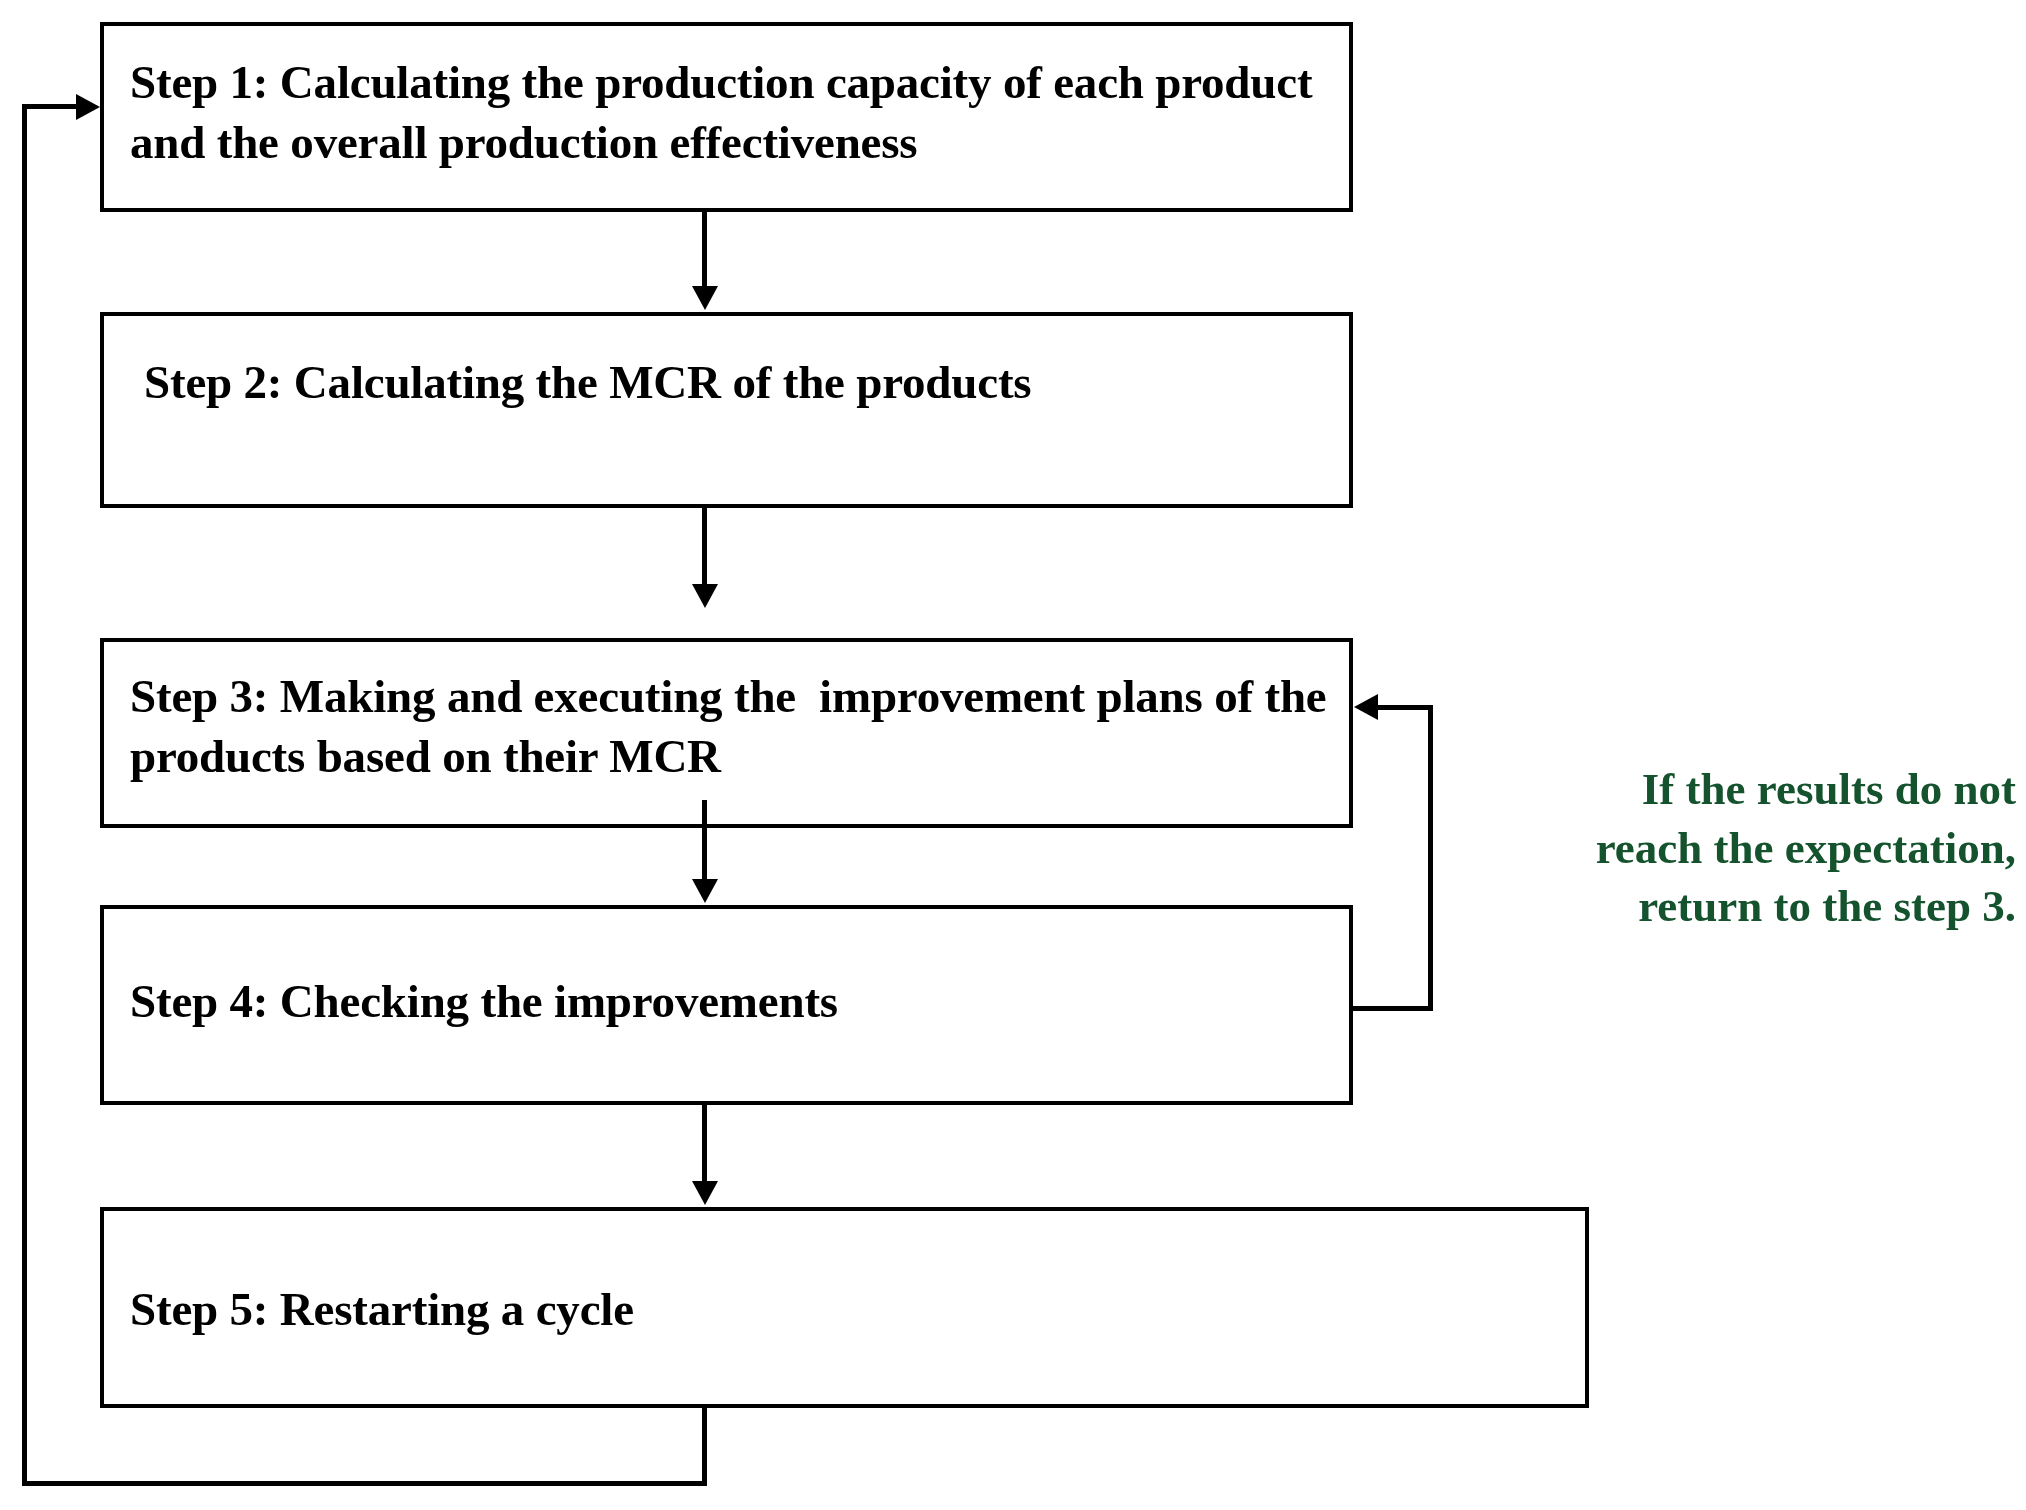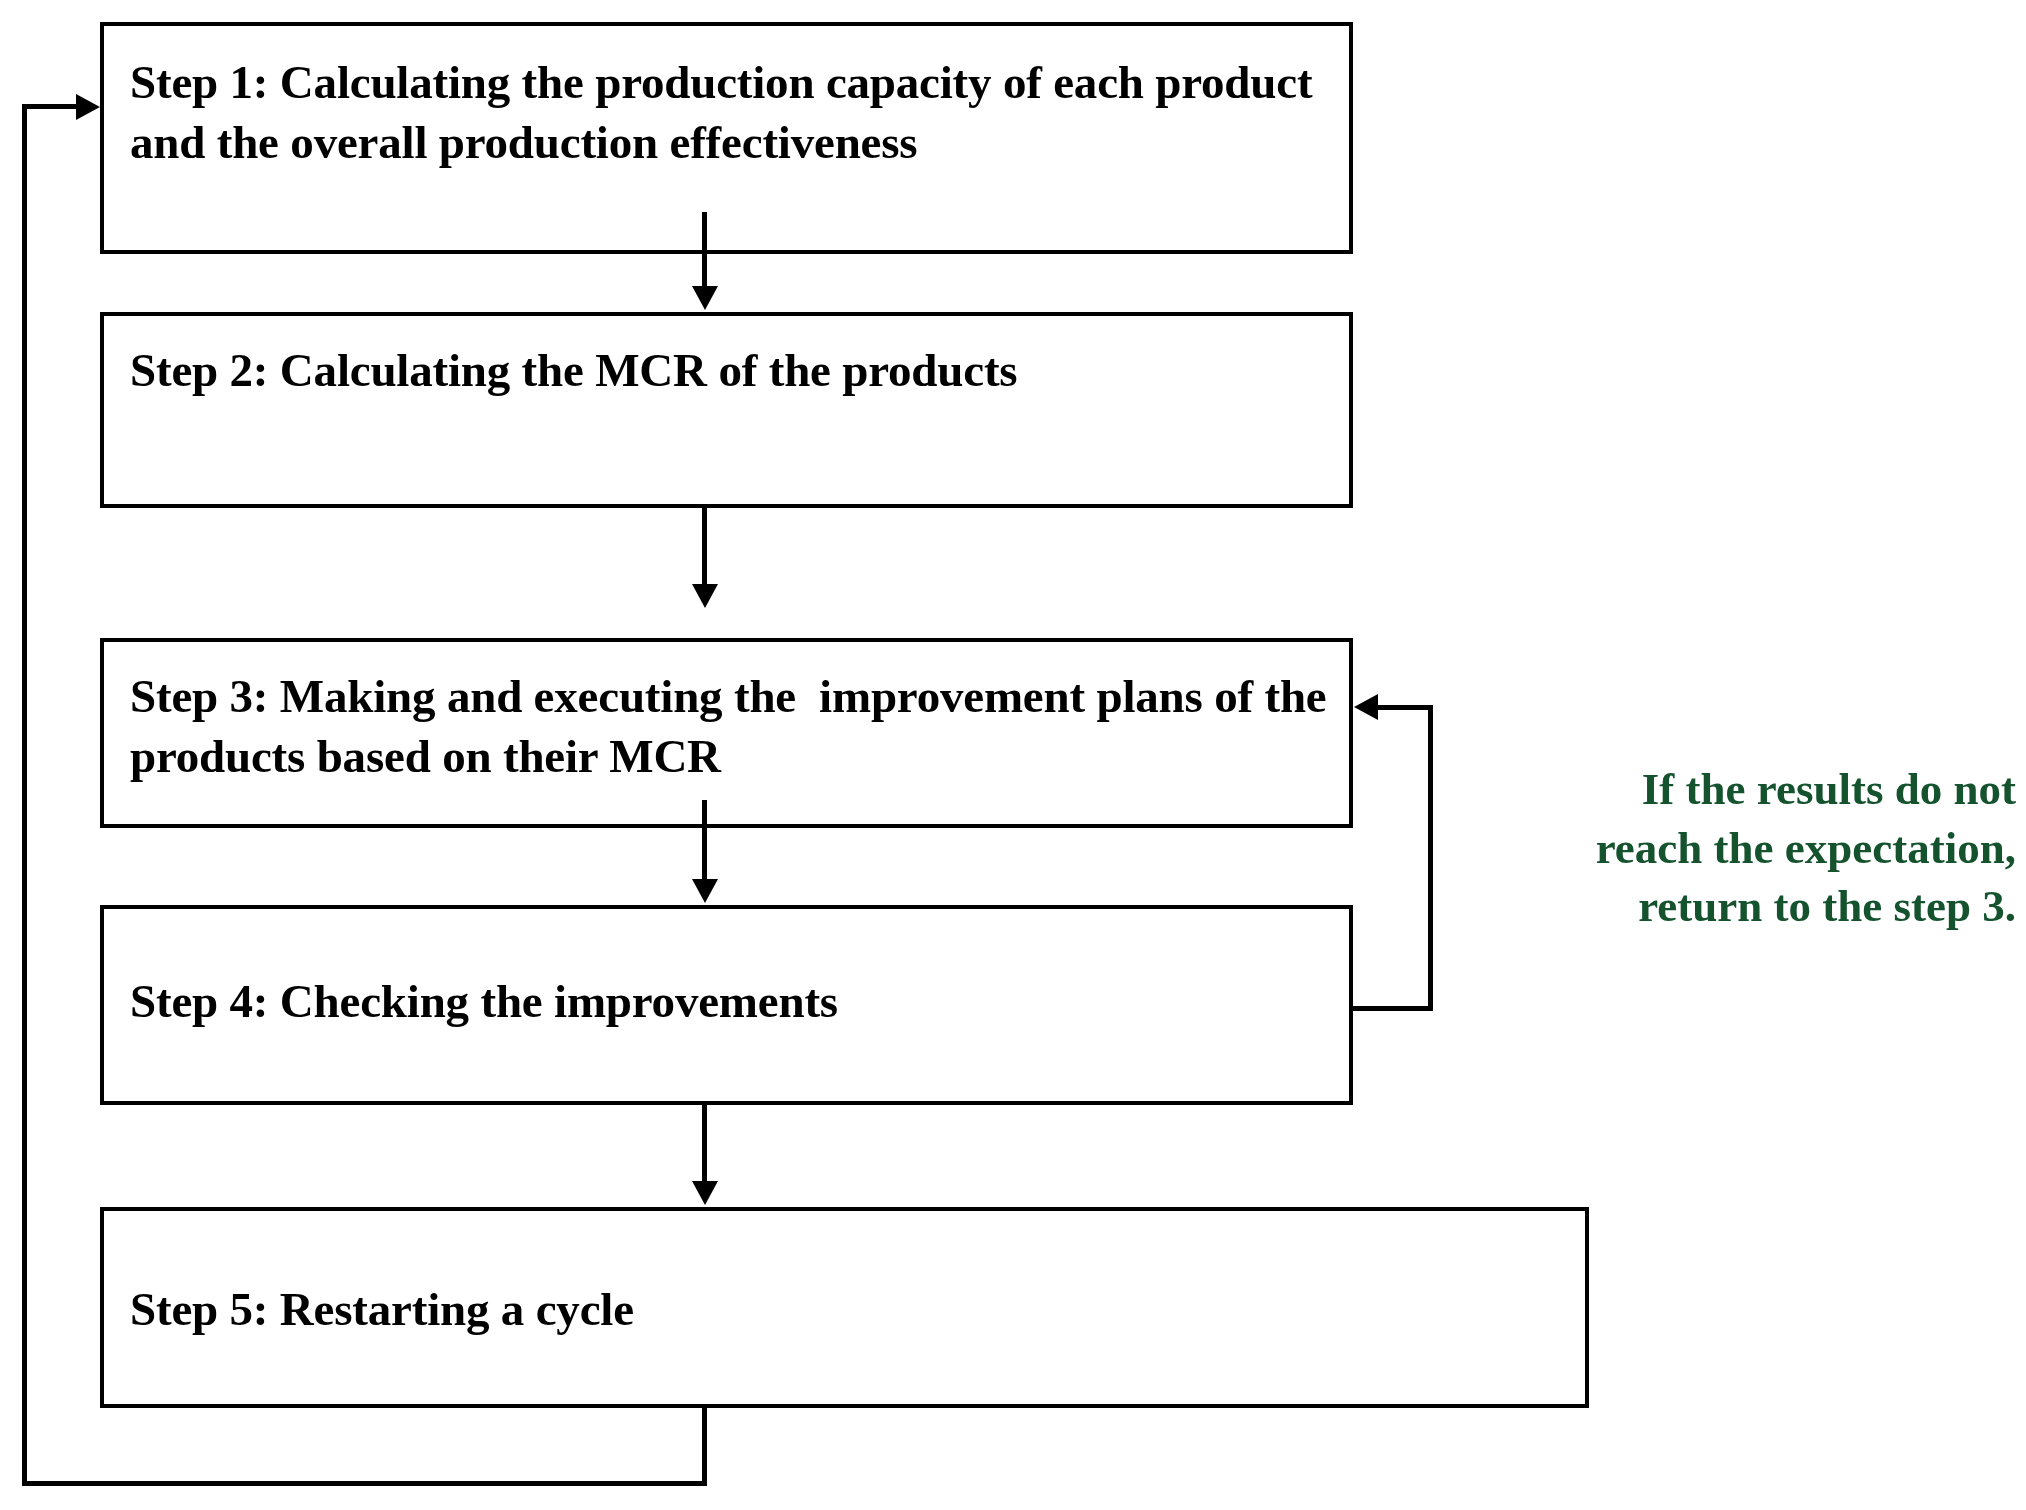--- a/index.html
+++ b/index.html
@@ -73,29 +73,29 @@
     border-top: 13px solid transparent;
     border-bottom: 13px solid transparent;
     border-left: 24px solid #000000;
   }
 </style>
 </head>
 <body>
 
 <div id="canvas">
 
-  <div class="flow-box" style="left:100px; top:22px; width:1253px; height:232px;">
+  <div class="flow-box" style="left:100px; top:22px; width:1253px; height:190px;">
     <div class="flow-box-text" style="top:26px;">Step 1: Calculating the production capacity of each product and the overall production effectiveness</div>
   </div>
 
   <div class="conn conn-v" style="left:702px; top:212px; height:76px;"></div>
   <div class="arrowhead-down" style="left:692px; top:286px;"></div>
 
   <div class="flow-box" style="left:100px; top:312px; width:1253px; height:196px;">
-    <div class="flow-box-text" style="top:24px;">Step 2: Calculating the MCR of the products</div>
+    <div class="flow-box-text" style="top:36px;margin-left:14px;">Step 2: Calculating the MCR of the products</div>
   </div>
 
   <div class="conn conn-v" style="left:702px; top:508px; height:78px;"></div>
   <div class="arrowhead-down" style="left:692px; top:584px;"></div>
 
   <div class="flow-box" style="left:100px; top:610px; width:1253px; height:190px;margin-top:28px;">
     <div class="flow-box-text" style="top:24px;">Step 3: Making and executing the  improvement plans of the products based on their MCR</div>
   </div>
 
   <div class="conn conn-v" style="left:702px; top:800px; height:81px;"></div>

